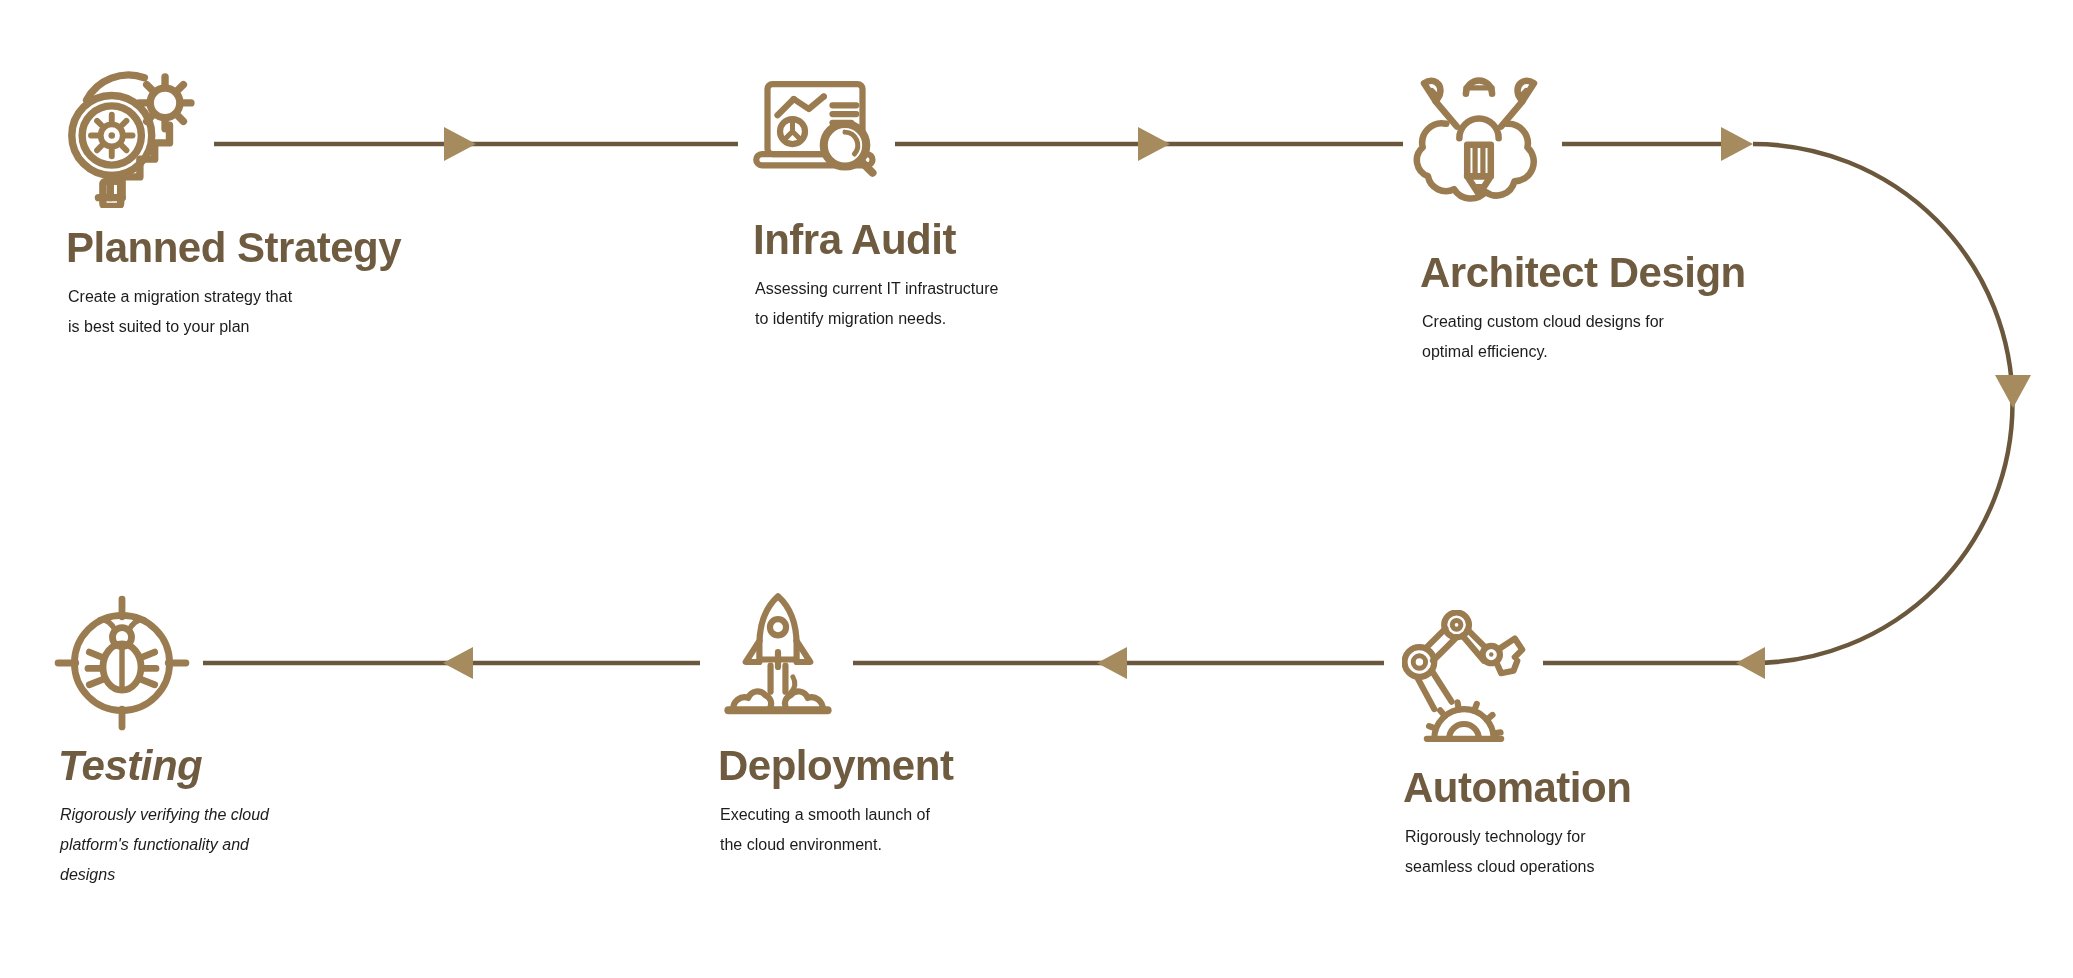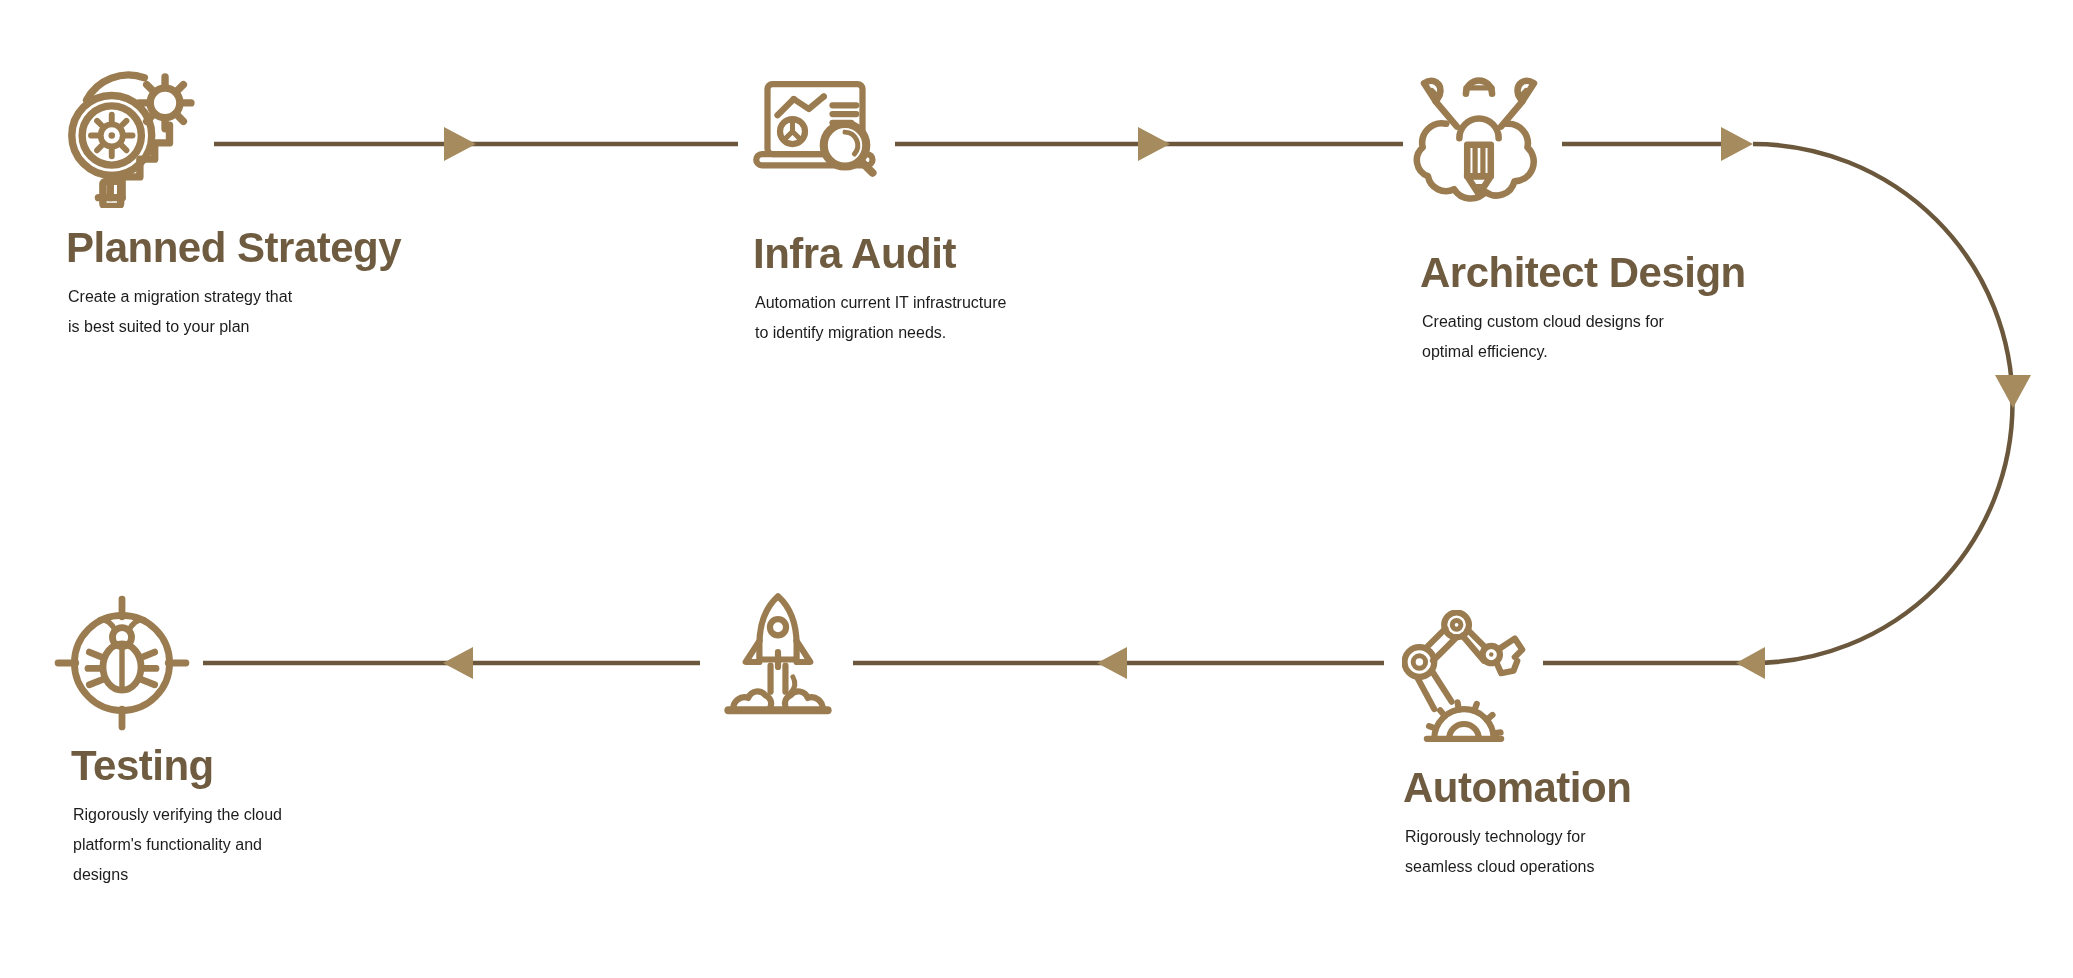--- a/index.html
+++ b/index.html
@@ -44,29 +44,29 @@
     margin:10px 0 0 2px;
     font-size:16px;line-height:30px;
     color:var(--c-desc);
     white-space:pre-line;
   }
 
   
   .icon-s1{left:57px;top:60px;width:148px;height:148px;}
   .text-s1{left:66px;top:224px;width:380px;}
   .icon-s2{left:740px;top:74px;width:150px;height:125px;}
-  .text-s2{left:753px;top:230px;width:400px;}
+  .text-s2{left:753px;top:216px;width:400px;}
   .icon-s3{left:1407px;top:66px;width:144px;height:147px;}
   .text-s3{left:1420px;top:224px;width:400px;margin-top:25px;}
   .icon-s4{left:1402px;top:610px;width:124px;height:140px;}
   .text-s4{left:1403px;top:764px;width:380px;}
   .icon-s5{left:716px;top:590px;width:124px;height:139px;}
   .text-s5{left:718px;top:742px;width:380px;}
   .icon-s6{left:54px;top:595px;width:136px;height:136px;}
-  .text-s6{left:71px;top:742px;width:400px;}
+  .text-s6{left:58px;top:742px;width:400px;font-style:italic;}
 </style>
 </head>
 <body>
 
 <div class="canvas">
 
   <svg class="connector" width="2073" height="978" viewBox="0 0 2073 978">
     <line x1="214" y1="144" x2="738" y2="144"></line>
     <line x1="895" y1="144" x2="1403" y2="144"></line>
     <line x1="1562" y1="144" x2="1748" y2="144"></line>
@@ -138,21 +138,21 @@
         <line class="thin" x1="42" y1="46" x2="35.5" y2="52.5"></line>
         <line class="thin" x1="42" y1="46" x2="48.5" y2="52.5"></line>
         <rect x="13" y="64" width="93" height="9" rx="4.5"></rect>
         <circle cx="84" cy="57" r="17" class="whitefill thick"></circle>
         <path d="M84,46.5 a10.5,10.5 0 0 1 7.5,17.5" class="thin"></path>
         <line x1="96.5" y1="69.5" x2="106" y2="79" class="thick"></line>
       </svg>
     </div>
     <div class="text text-s2">
       <h2 class="title">Infra Audit</h2>
-      <p class="desc">Automation current IT infrastructure
+      <p class="desc">Assessing current IT infrastructure
 to identify migration needs.</p>
     </div>
   </div>
 
   <div class="step">
     <div class="icon icon-s3">
       <svg viewBox="0 0 110 112">
         <path d="M38,46 L22,27"></path>
         <path d="M22,27 L13,13 C20,8.5 27.5,13 25,22 Z"></path>
         <line class="thin" x1="24" y1="24" x2="19" y2="18.5"></line>
@@ -221,20 +221,25 @@
         <path d="M65,41 L76,58 L65,58"></path>
         <line x1="50" y1="50" x2="50" y2="62"></line>
         <line x1="44" y1="61" x2="44" y2="82"></line>
         <line x1="56" y1="61" x2="56" y2="82"></line>
         <path d="M62,70 q4,7 -2,13" class="thin"></path>
         <path d="M14,96 a9,9 0 0 1 12,-9 a8,8 0 0 1 14,-2 a7,7 0 0 1 4,9"></path>
         <path d="M86,96 a9,9 0 0 0 -12,-9 a8,8 0 0 0 -14,-2 a7,7 0 0 0 -4,9"></path>
         <line x1="10" y1="97" x2="90" y2="97" class="thick"></line>
       </svg>
     </div>
+    <div class="text text-s5">
+      <h2 class="title">Deployment</h2>
+      <p class="desc">Executing a smooth launch of
+the cloud environment.</p>
+    </div>
   </div>
 
   <div class="step">
     <div class="icon icon-s6">
       <svg viewBox="0 0 100 100">
         <circle cx="50" cy="50" r="35"></circle>
         <line x1="50" y1="3" x2="50" y2="16"></line>
         <line x1="50" y1="84" x2="50" y2="97"></line>
         <line x1="3" y1="50" x2="16" y2="50"></line>
         <line x1="84" y1="50" x2="97" y2="50"></line>

